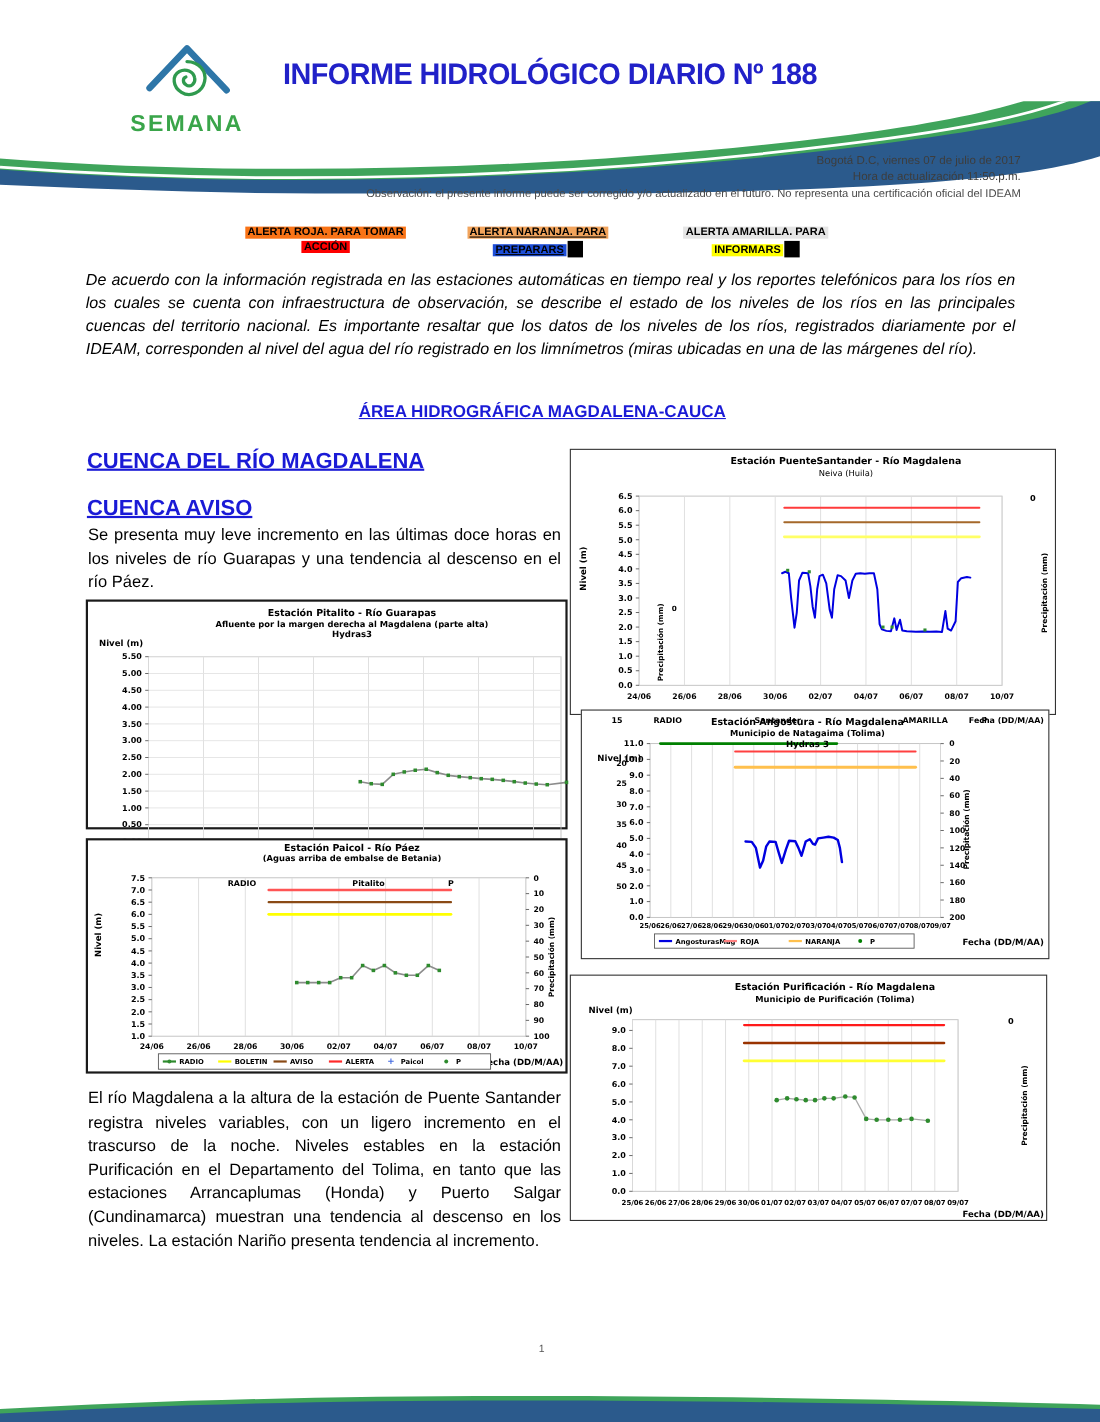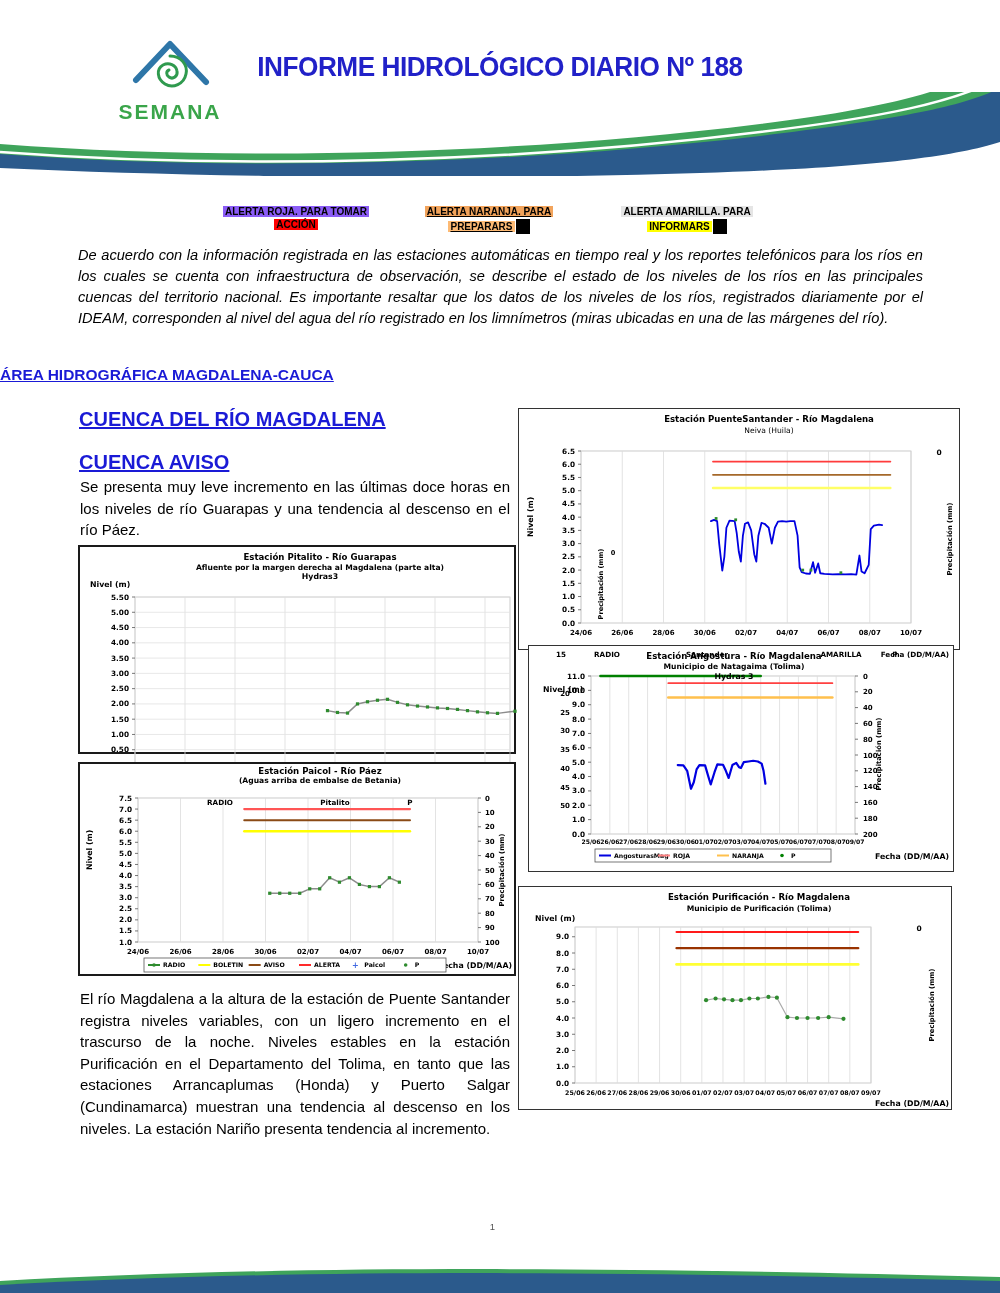--- a/index.html
+++ b/index.html
@@ -14,21 +14,21 @@
   .dates{position:absolute;left:248px;top:139px;width:680px;text-align:right;
          font-size:10.5px;line-height:15px;color:#3d3d3d;}
   .obs{font-size:10.2px;color:#4a4a4a;}
   
   .alert{position:absolute;text-align:center;font-size:10px;font-weight:bold;line-height:12.5px;color:#000;}
   .alert span.bg{padding:0 2px;}
   .redact{display:inline-block;width:14px;height:15px;background:#000;vertical-align:-4px;margin-left:1px;}
   
   .intro{position:absolute;left:78px;top:245px;width:845px;margin:0;font-style:italic;
          font-size:14.6px;line-height:21px;text-align:justify;}
-  .section{position:absolute;left:0;top:366px;width:986px;margin:0;text-align:left;
+  .section{position:absolute;left:0;top:366px;width:986px;margin:0;text-align:center;
            font-size:15.5px;font-weight:bold;color:#1a1ad6;text-decoration:underline;}
   .h-blue{position:absolute;left:79px;margin:0;font-size:20px;font-weight:bold;color:#1a1ad6;text-decoration:underline;}
   .body-p{position:absolute;left:80px;width:430px;margin:0;font-size:15px;line-height:21.6px;text-align:justify;}
   
   .chart-box{position:absolute;background:#fff;}
   .b-thick{border:2.5px solid #1a1a1a;}
   .b-thin{border:1.5px solid #333;}
   .chart-box svg{position:absolute;left:0;top:0;overflow:visible;}
   .pagenum{position:absolute;left:0;top:1221px;width:985px;text-align:center;font-size:9.5px;color:#555;}
   .fwave{position:absolute;left:0;top:1263px;width:1000px;height:30px;}
@@ -47,28 +47,33 @@
   </div>
 
   <h1 class="title">INFORME HIDROLÓGICO DIARIO Nº 188</h1>
 
   <svg class="wave" viewBox="0 0 1000 84" preserveAspectRatio="none">
     <path d="M0,52 C240,70 520,62 760,32 C880,17 950,0 1000,-30 L1000,10 C950,34 880,48 760,58 C520,80 240,84 0,66 Z" fill="#3fa45b"></path>
     <path d="M0,62 C240,80 520,72 760,44 C890,28 960,16 1000,-4 L1000,50 C950,66 860,76 700,81 C450,89 200,85 0,76 Z" fill="#2b5a8c"></path>
     <path d="M0,60 C240,78 520,70 760,40 C885,25 955,10 1000,-14" fill="none" stroke="#ffffff" stroke-width="2.5"></path>
   </svg>
 
+  <div class="dates">
+    <div>Bogotá D.C, viernes 07 de julio de 2017</div>
+    <div>Hora de actualización 11:50.p.m.</div>
+    <div class="obs">Observación: el presente informe puede ser corregido y/o actualizado en el futuro. No representa una certificación oficial del IDEAM</div>
+  </div>
 
   <div class="alert" style="left:215px;top:206px;width:162px;">
-    <span class="bg" style="background:#8b5cf6;">ALERTA ROJA. PARA TOMAR</span><br>
+    <span class="bg" style="background:#f97316;">ALERTA ROJA. PARA TOMAR</span><br>
     <span class="bg" style="background:#fe0000;">ACCIÓN</span>
   </div>
   <div class="alert" style="left:420px;top:206px;width:138px;text-decoration:underline;">
     <span class="bg" style="background:#f2a45c;">ALERTA NARANJA. PARA</span><br>
-    <span class="bg" style="background:#fdba74;">PREPARARS</span><span class="redact"></span>
+    <span class="bg" style="background:#1d4ed8;">PREPARARS</span><span class="redact"></span>
   </div>
   <div class="alert" style="left:618px;top:206px;width:138px;">
     <span class="bg" style="background:#e5e5e5;">ALERTA AMARILLA. PARA</span><br>
     <span class="bg" style="background:#ffff00;">INFORMARS</span><span class="redact"></span>
   </div>
 
   <p class="intro">De acuerdo con la información registrada en las estaciones automáticas en tiempo real y los reportes telefónicos para los ríos en los cuales se cuenta con infraestructura de observación, se describe el estado de los niveles de los ríos en las principales cuencas del territorio nacional. Es importante resaltar que los datos de los niveles de los ríos, registrados diariamente por el IDEAM, corresponden al nivel del agua del río registrado en los limnímetros (miras ubicadas en una de las márgenes del río).</p>
 
   <h2 class="section">ÁREA HIDROGRÁFICA MAGDALENA-CAUCA</h2>
 

